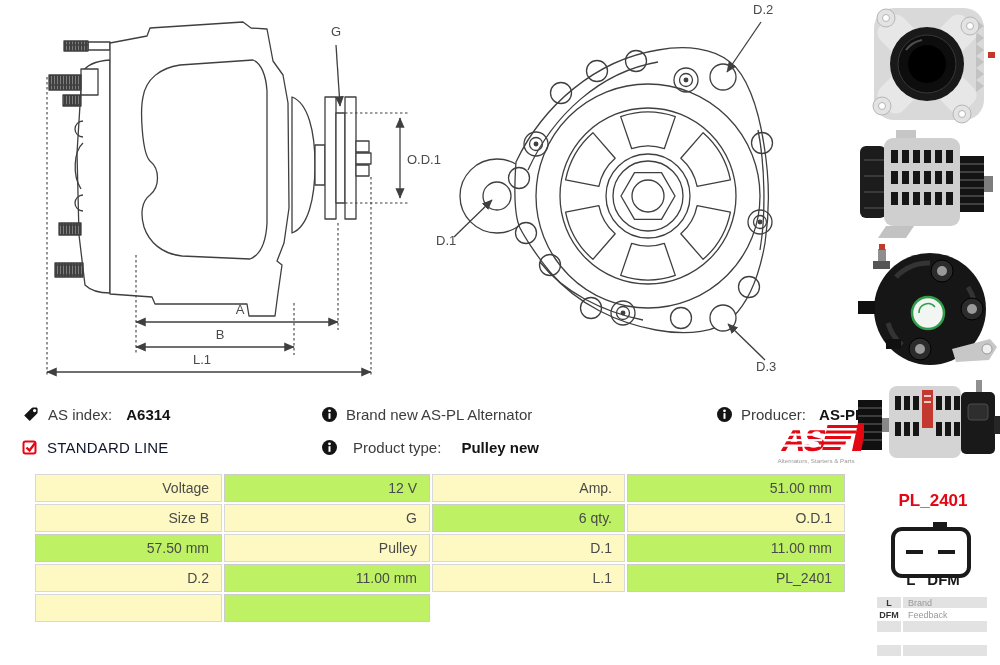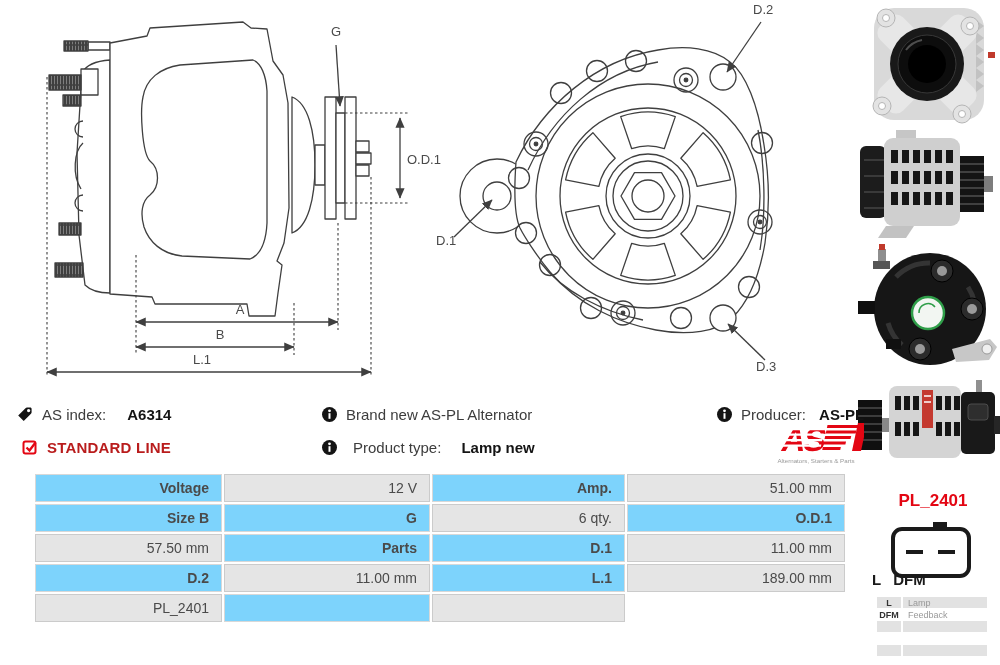--- a/index.html
+++ b/index.html
@@ -10,34 +10,34 @@
   svg text { font-family:"Liberation Sans", sans-serif; }
 
   
   .draw line, .draw path, .draw rect, .draw circle, .draw polygon, .draw polyline {
     vector-effect:non-scaling-stroke;
   }
 
   
   .meta { display:flex; align-items:center; gap:9px; font-size:15px; height:20px; }
   .meta .b { font-weight:700; color:#141414; margin-left:4px; }
-  .meta.red { color:#b91c1c; font-weight:700; letter-spacing:.2px; }
+  .meta.red { color:#0f172a; font-weight:400; letter-spacing:.2px; }
 
   
   #spec-table { left:35px; top:474px; width:810px; display:grid;
     grid-template-columns:187px 206px 193px 218px; grid-auto-rows:28px; gap:2px;
     font-size:14px; color:#4a4a4a; }
   .cell { display:flex; align-items:center; justify-content:flex-end;
-    padding-right:12px; border:1px solid #cbcbcb; background:#e5e5e5; }
-  .cell.lab { background:#7dd3fc; border-color:#d8d8d8;font-weight:bold; }
+    padding-right:12px; border:1px solid #cbcbcb; background:#bef264; }
+  .cell.lab { background:#fef9c3; border-color:#d8d8d8; }
 
   
   #plug-code { left:866px; top:491px; width:134px; text-align:center;
     color:#e30613; font-weight:700; font-size:17px; }
-  #plug-pins { left:866px; top:571px; width:134px; 
+  #plug-pins { left:866px; top:571px; width:134px; text-align:center;
     font-weight:700; font-size:15px; color:#1a1a1a; }
   #plug-pins span { margin:0 6px; }
   #plug-legend { left:877px; top:597px; width:110px; display:grid;
     grid-template-columns:24px 84px; grid-auto-rows:11px; gap:1px 2px; font-size:9px; }
   .lg-k { text-align:center; font-weight:700; color:#333;
           display:flex; align-items:center; justify-content:center; }
   .lg-v { color:#999; display:flex; align-items:center; padding-left:5px; }
   .lg-g { background:#e2e2e2; }
 </style>
 </head>
@@ -293,28 +293,28 @@
       <rect x="98" y="44" width="6" height="14"></rect>
   </g>
   <rect x="66" y="12" width="11" height="38" fill="#c4392f"></rect>
   <line x1="68" y1="18" x2="75" y2="18" stroke="#fff" stroke-width="1.5"></line>
   <line x1="68" y1="24" x2="75" y2="24" stroke="#fff" stroke-width="1.5"></line>
   <rect x="105" y="14" width="34" height="62" rx="5" fill="#191919"></rect>
   <rect x="112" y="26" width="20" height="16" rx="3" fill="#2e2e2e" stroke="#4c4c4c"></rect>
   <rect x="138" y="38" width="6" height="18" fill="#262626"></rect>
 </svg>
 
-<div class="abs meta" style="left:16px; top:404px;">
+<div class="abs meta" style="left:22px; top:404px;">
   <svg width="17" height="17" viewBox="0 0 17 17">
     <path d="M2.2,9.5 L9.5,2.2 C9.9,1.8 10.4,1.6 11,1.6 L14.2,1.6 C15,1.6 15.6,2.2 15.6,3
              L15.6,6.2 C15.6,6.8 15.4,7.3 15,7.7 L7.7,15 Z" fill="#141414"></path>
     <circle cx="12.6" cy="4.6" r="1.6" fill="#fff"></circle>
   </svg>
   <span>AS index:</span>
-  <span class="b" style="margin-left:12px;">A6314</span>
+  <span class="b" style="margin-left:5px;">A6314</span>
 </div>
 
 <div class="abs meta red" style="left:22px; top:437px;">
   <svg width="16" height="16" viewBox="0 0 16 16">
     <rect x="1.5" y="2.5" width="12" height="12" rx="2" fill="none" stroke="#e30613" stroke-width="2"></rect>
     <path d="M4.5,8.5 L7.5,11.5 L13.5,3.5" fill="none" stroke="#e30613" stroke-width="2.3"></path>
   </svg>
   <span>STANDARD LINE</span>
 </div>
 
@@ -327,21 +327,21 @@
   <span>Brand new AS-PL Alternator</span>
 </div>
 
 <div class="abs meta" style="left:322px; top:437px;gap:16px;">
   <svg width="15" height="15" viewBox="0 0 15 15">
     <circle cx="7.5" cy="7.5" r="7.5" fill="#141414"></circle>
     <circle cx="7.5" cy="3.8" r="1.4" fill="#fff"></circle>
     <rect x="6.5" y="6.2" width="2" height="5.6" fill="#fff"></rect>
   </svg>
   <span>Product type:</span>
-  <span class="b">Lamp new</span>
+  <span class="b">Pulley new</span>
 </div>
 
 <div class="abs meta" style="left:717px; top:404px;">
   <svg width="15" height="15" viewBox="0 0 15 15">
     <circle cx="7.5" cy="7.5" r="7.5" fill="#141414"></circle>
     <circle cx="7.5" cy="3.8" r="1.4" fill="#fff"></circle>
     <rect x="6.5" y="6.2" width="2" height="5.6" fill="#fff"></rect>
   </svg>
   <span>Producer:</span>
   <span class="b">AS-PL</span>
@@ -374,28 +374,27 @@
   <div class="cell lab">Amp.</div>
 
   <div class="cell">51.00 mm</div>
   <div class="cell lab">Size B</div>
 
   <div class="cell lab">G</div>
   <div class="cell">6 qty.</div>
   <div class="cell lab">O.D.1</div>
   <div class="cell">57.50 mm</div>
 
-  <div class="cell lab">Parts</div>
+  <div class="cell lab">Pulley</div>
   <div class="cell lab">D.1</div>
   <div class="cell">11.00 mm</div>
 
   <div class="cell lab">D.2</div>
   <div class="cell">11.00 mm</div>
   <div class="cell lab">L.1</div>
-  <div class="cell">189.00 mm</div>
 
   <div class="cell">PL_2401</div>
   <div class="cell lab"></div>
   <div class="cell"></div>
 </div>
 
 <div id="plug-code" class="abs">PL_2401</div>
 
 <svg class="abs" style="left:888px; top:520px;" width="88" height="60" viewBox="0 0 88 60">
   <rect x="5" y="9" width="76" height="47" rx="9" fill="#fff" stroke="#1a1a1a" stroke-width="4"></rect>
@@ -403,21 +402,21 @@
   <rect x="18" y="30" width="17" height="4" fill="#1a1a1a"></rect>
   <rect x="50" y="30" width="17" height="4" fill="#1a1a1a"></rect>
 </svg>
 
 <div id="plug-pins" class="abs">
   <span>L</span><span>DFM</span>
 </div>
 
 <div id="plug-legend" class="abs">
   <div class="lg-k lg-g">L</div>
-  <div class="lg-v lg-g">Lamp</div>
+  <div class="lg-v lg-g">Brand</div>
   <div class="lg-k">DFM</div>
   <div class="lg-v">Feedback</div>
   <div class="lg-k lg-g"></div>
   <div class="lg-v lg-g"></div>
   <div class="lg-k"></div>
   <div class="lg-v"></div>
   <div class="lg-k lg-g"></div>
   <div class="lg-v lg-g"></div>
 </div>
 

